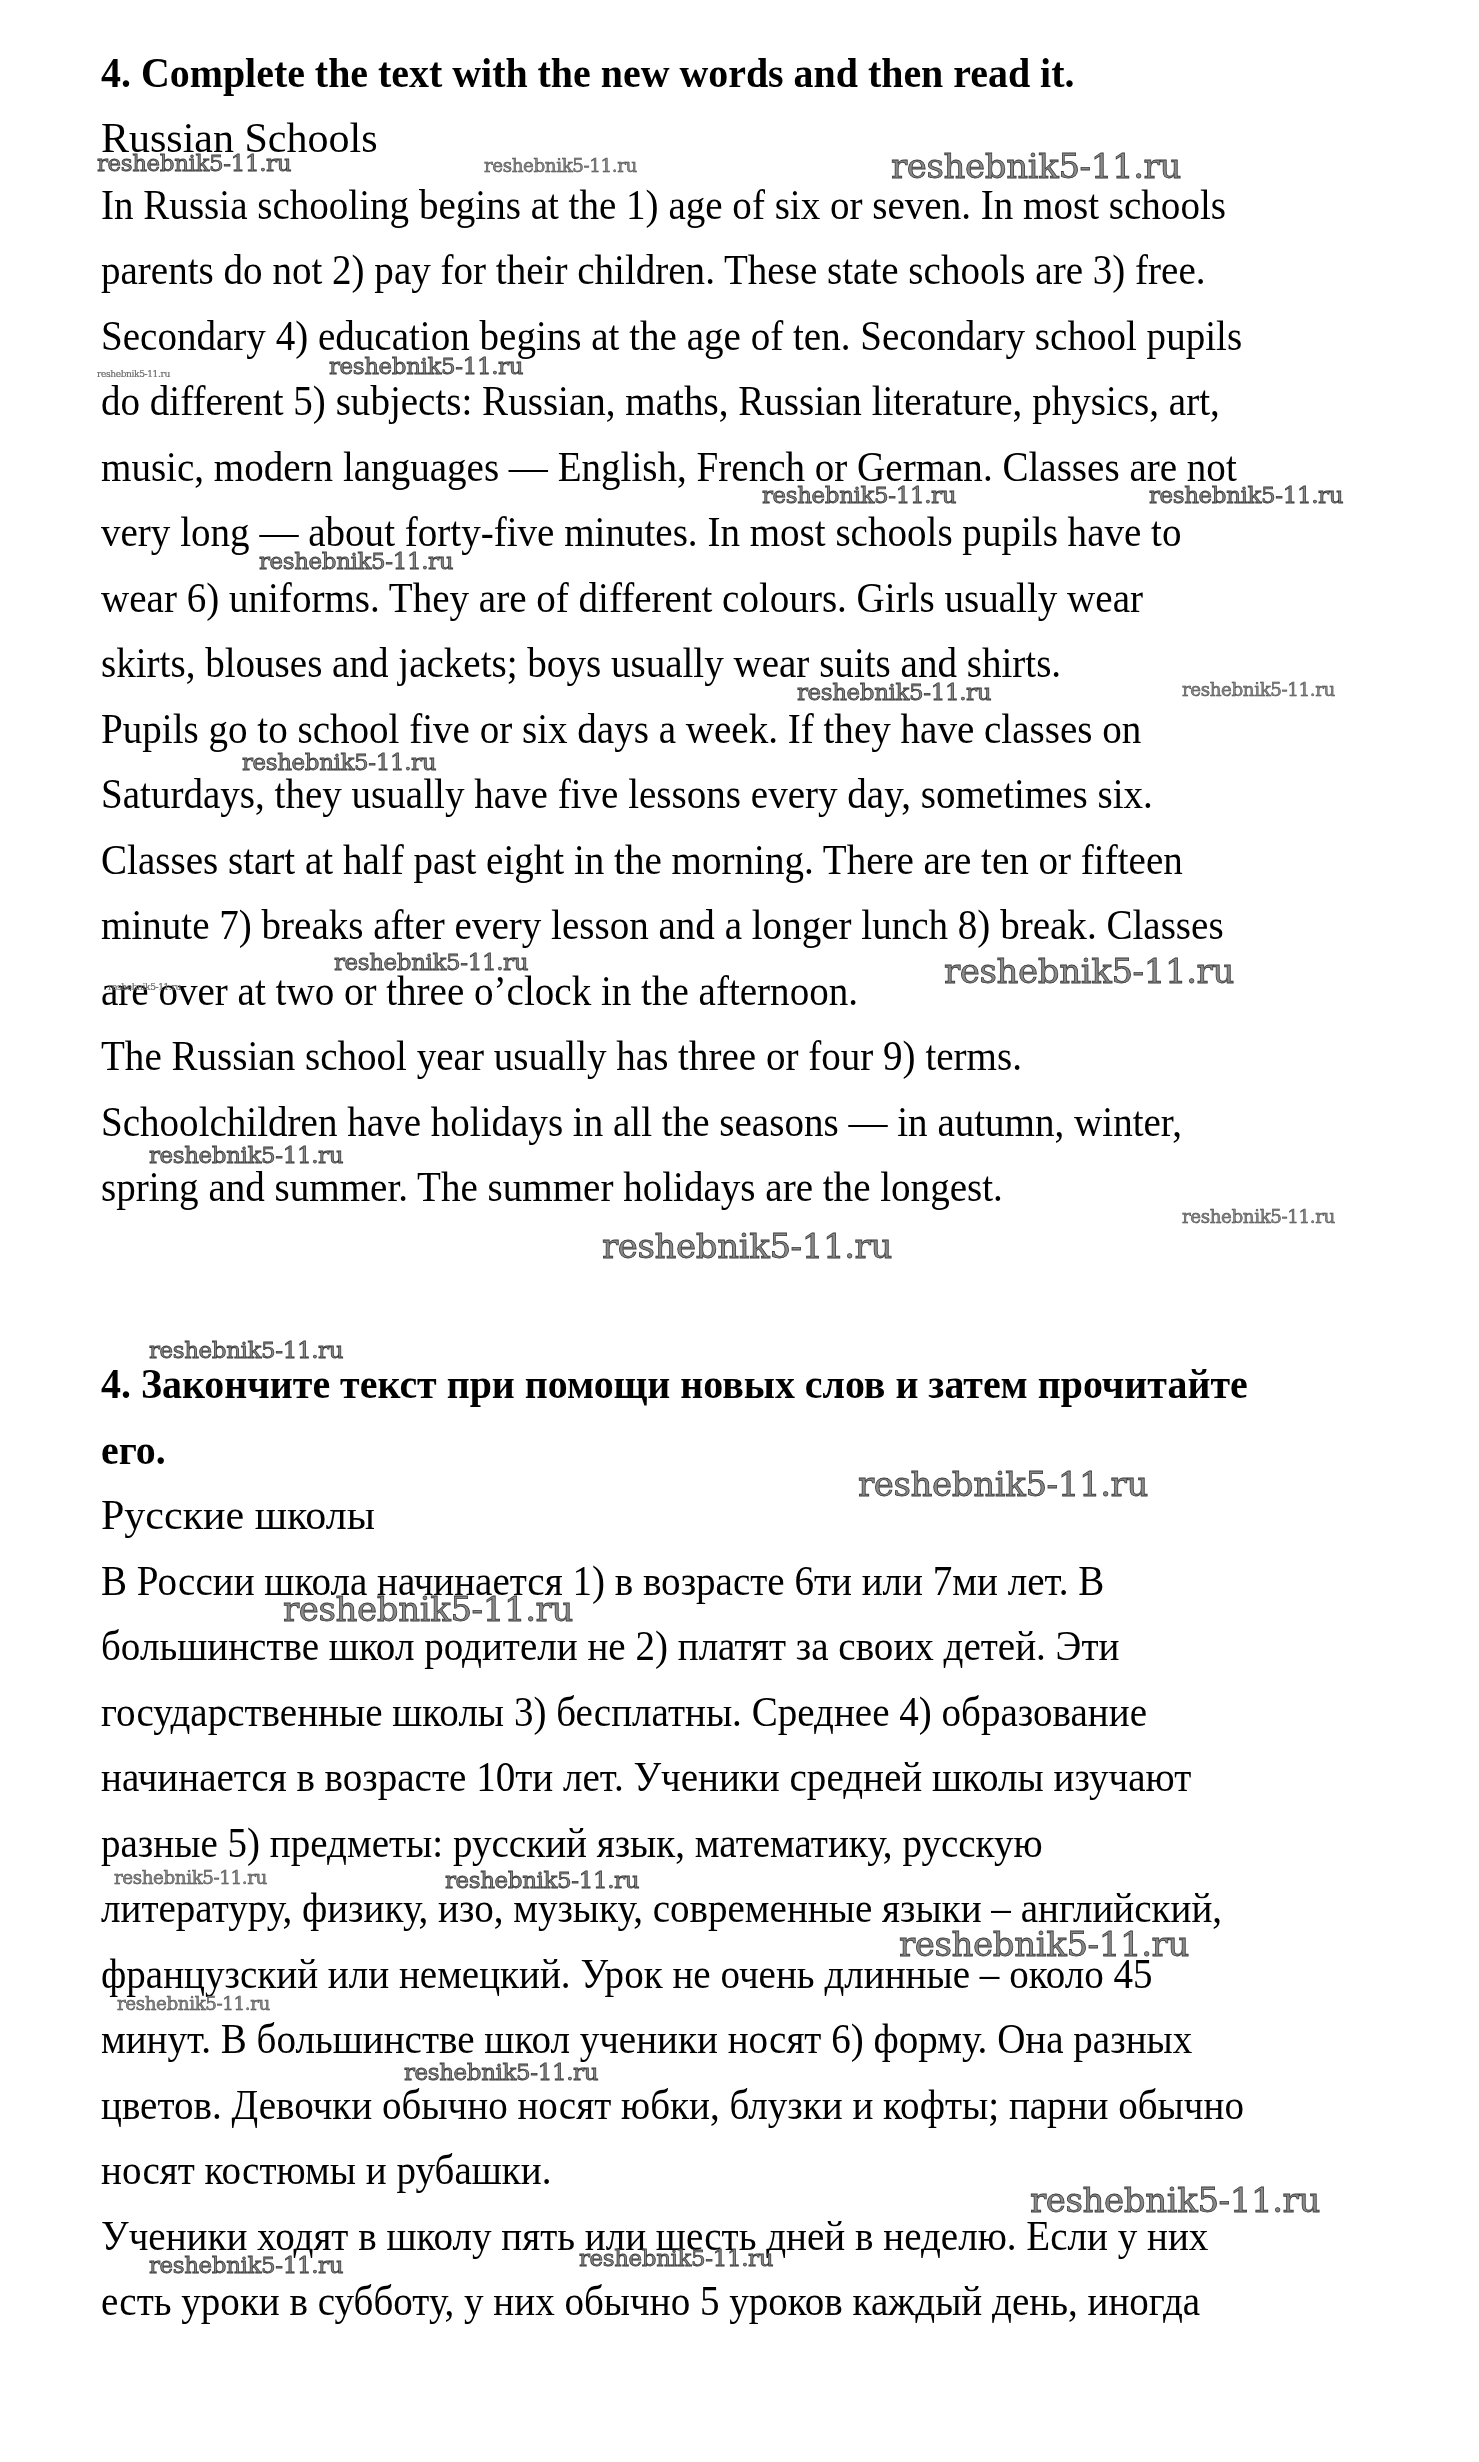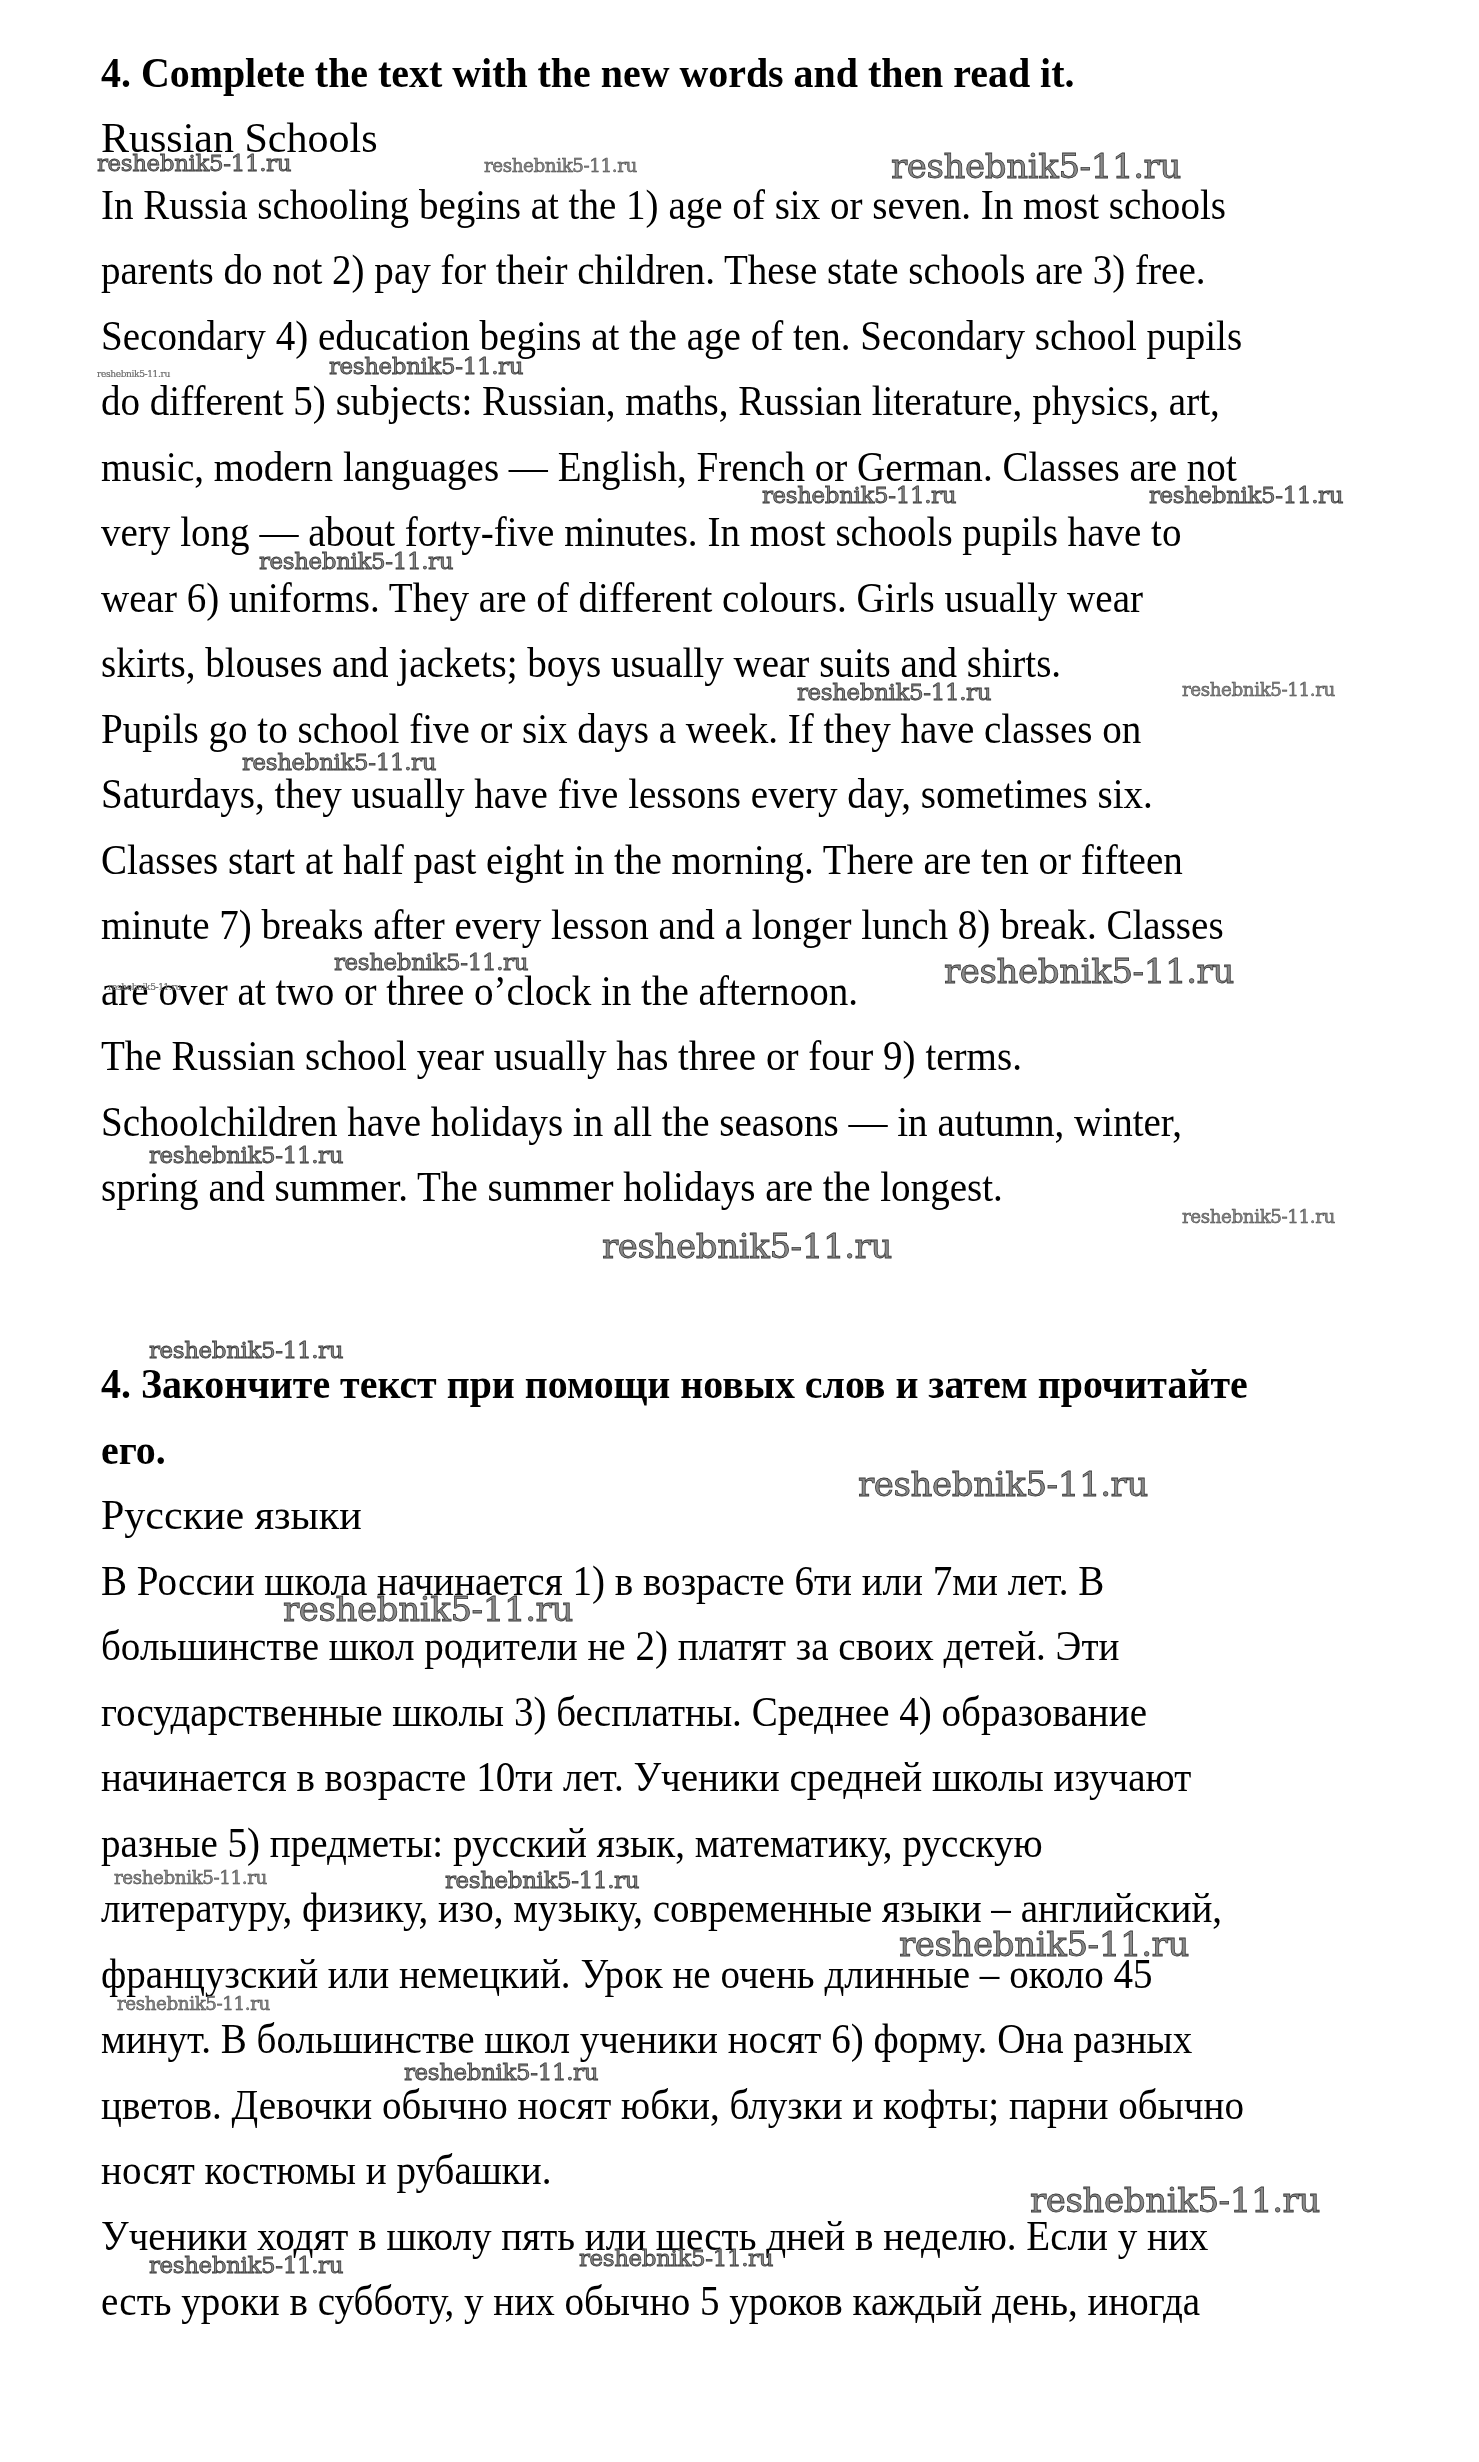--- a/index.html
+++ b/index.html
@@ -46,21 +46,21 @@
   <div class="line body" style="top:773px">Saturdays, they usually have five lessons every day, sometimes six.</div>
   <div class="line body" style="top:839px">Classes start at half past eight in the morning. There are ten or fifteen</div>
   <div class="line body" style="top:904px">minute 7) breaks after every lesson and a longer lunch 8) break. Classes</div>
   <div class="line body" style="top:970px">are over at two or three o’clock in the afternoon.</div>
   <div class="line body" style="top:1035px">The Russian school year usually has three or four 9) terms.</div>
   <div class="line body" style="top:1101px">Schoolchildren have holidays in all the seasons — in autumn, winter,</div>
   <div class="line body" style="top:1166px">spring and summer. The summer holidays are the longest.</div>
 
   <div class="line title" style="top:1363px">4. Закончите текст при помощи новых слов и затем прочитайте</div>
   <div class="line title" style="top:1429px">его.</div>
-  <div class="line" style="top:1494px">Русские языки</div>
+  <div class="line" style="top:1494px">Русские школы</div>
 
   <div class="line body" style="top:1560px">В России школа начинается 1) в возрасте 6ти или 7ми лет. В</div>
   <div class="line body" style="top:1625px">большинстве школ родители не 2) платят за своих детей. Эти</div>
   <div class="line body" style="top:1691px">государственные школы 3) бесплатны. Среднее 4) образование</div>
   <div class="line body" style="top:1756px">начинается в возрасте 10ти лет. Ученики средней школы изучают</div>
   <div class="line body" style="top:1822px">разные 5) предметы: русский язык, математику, русскую</div>
   <div class="line body" style="top:1887px">литературу, физику, изо, музыку, современные языки – английский,</div>
   <div class="line body" style="top:1953px">французский или немецкий. Урок не очень длинные – около 45</div>
   <div class="line body" style="top:2018px">минут. В большинстве школ ученики носят 6) форму. Она разных</div>
   <div class="line body" style="top:2084px">цветов. Девочки обычно носят юбки, блузки и кофты; парни обычно</div>

